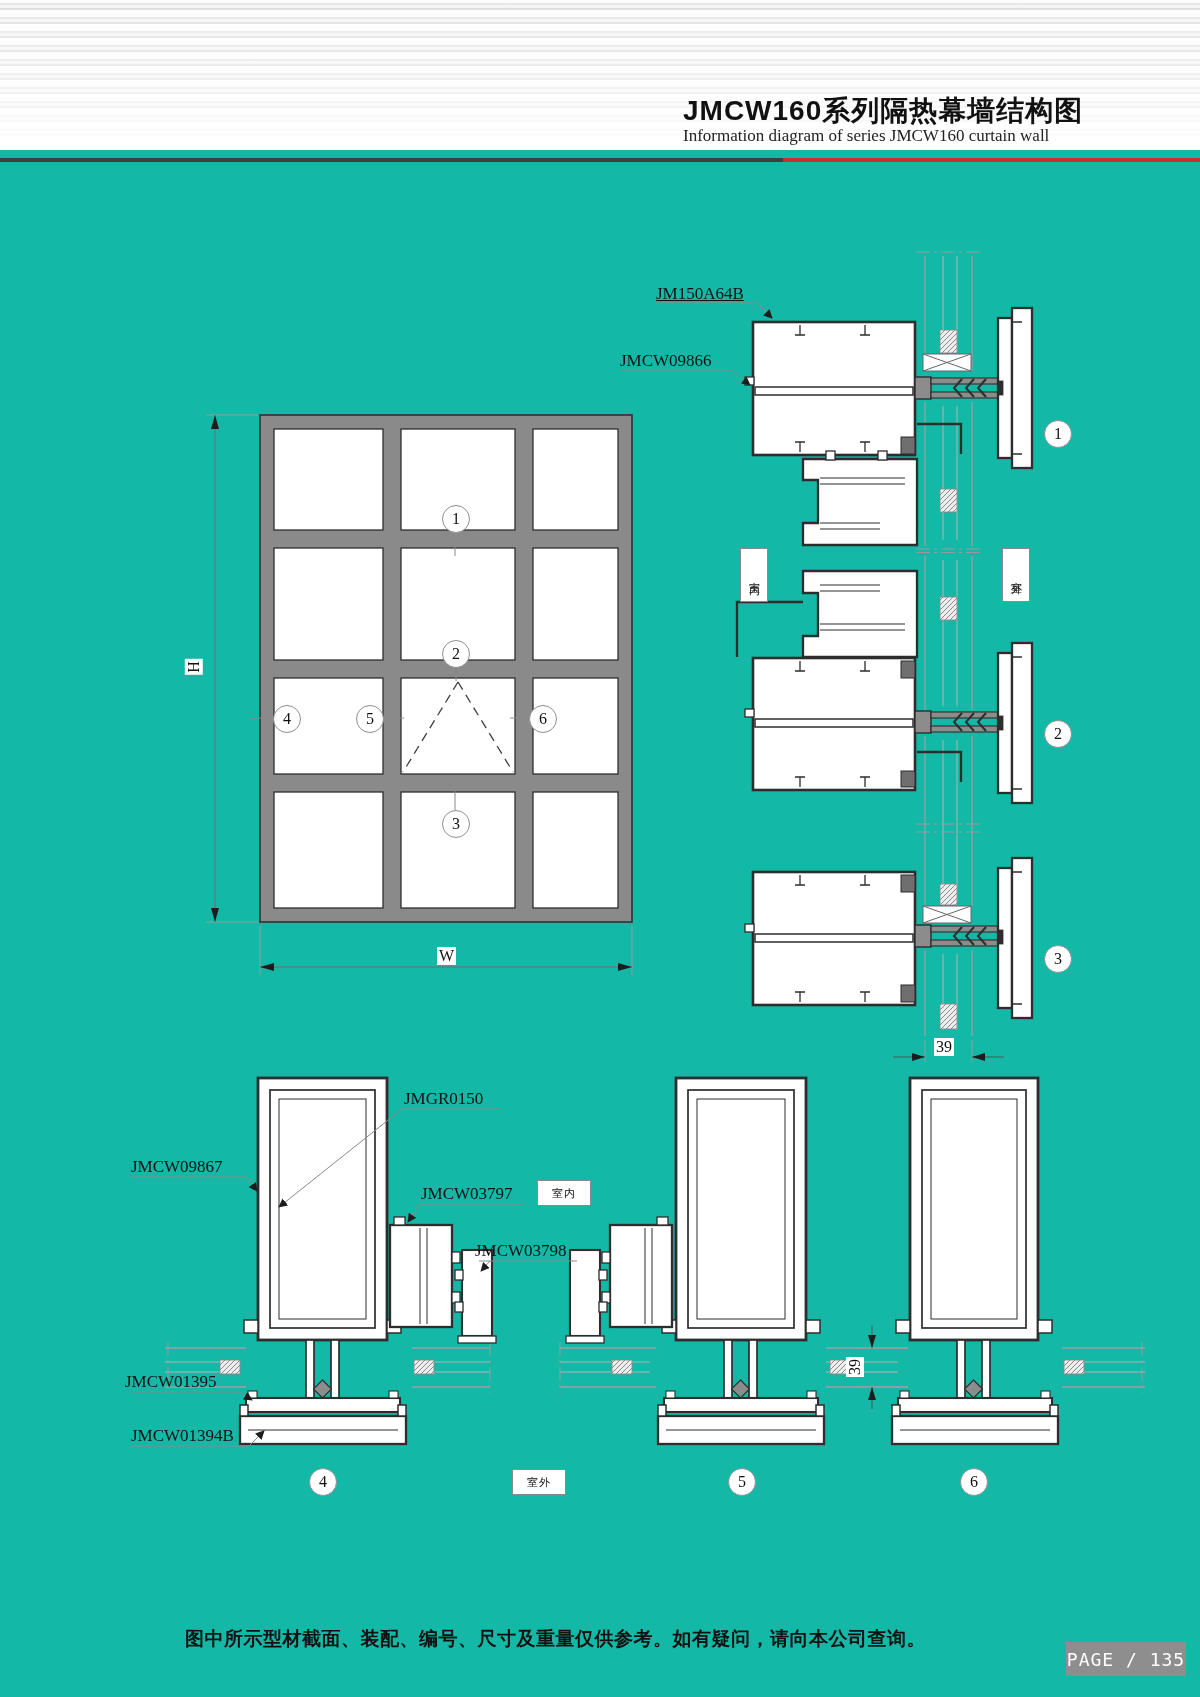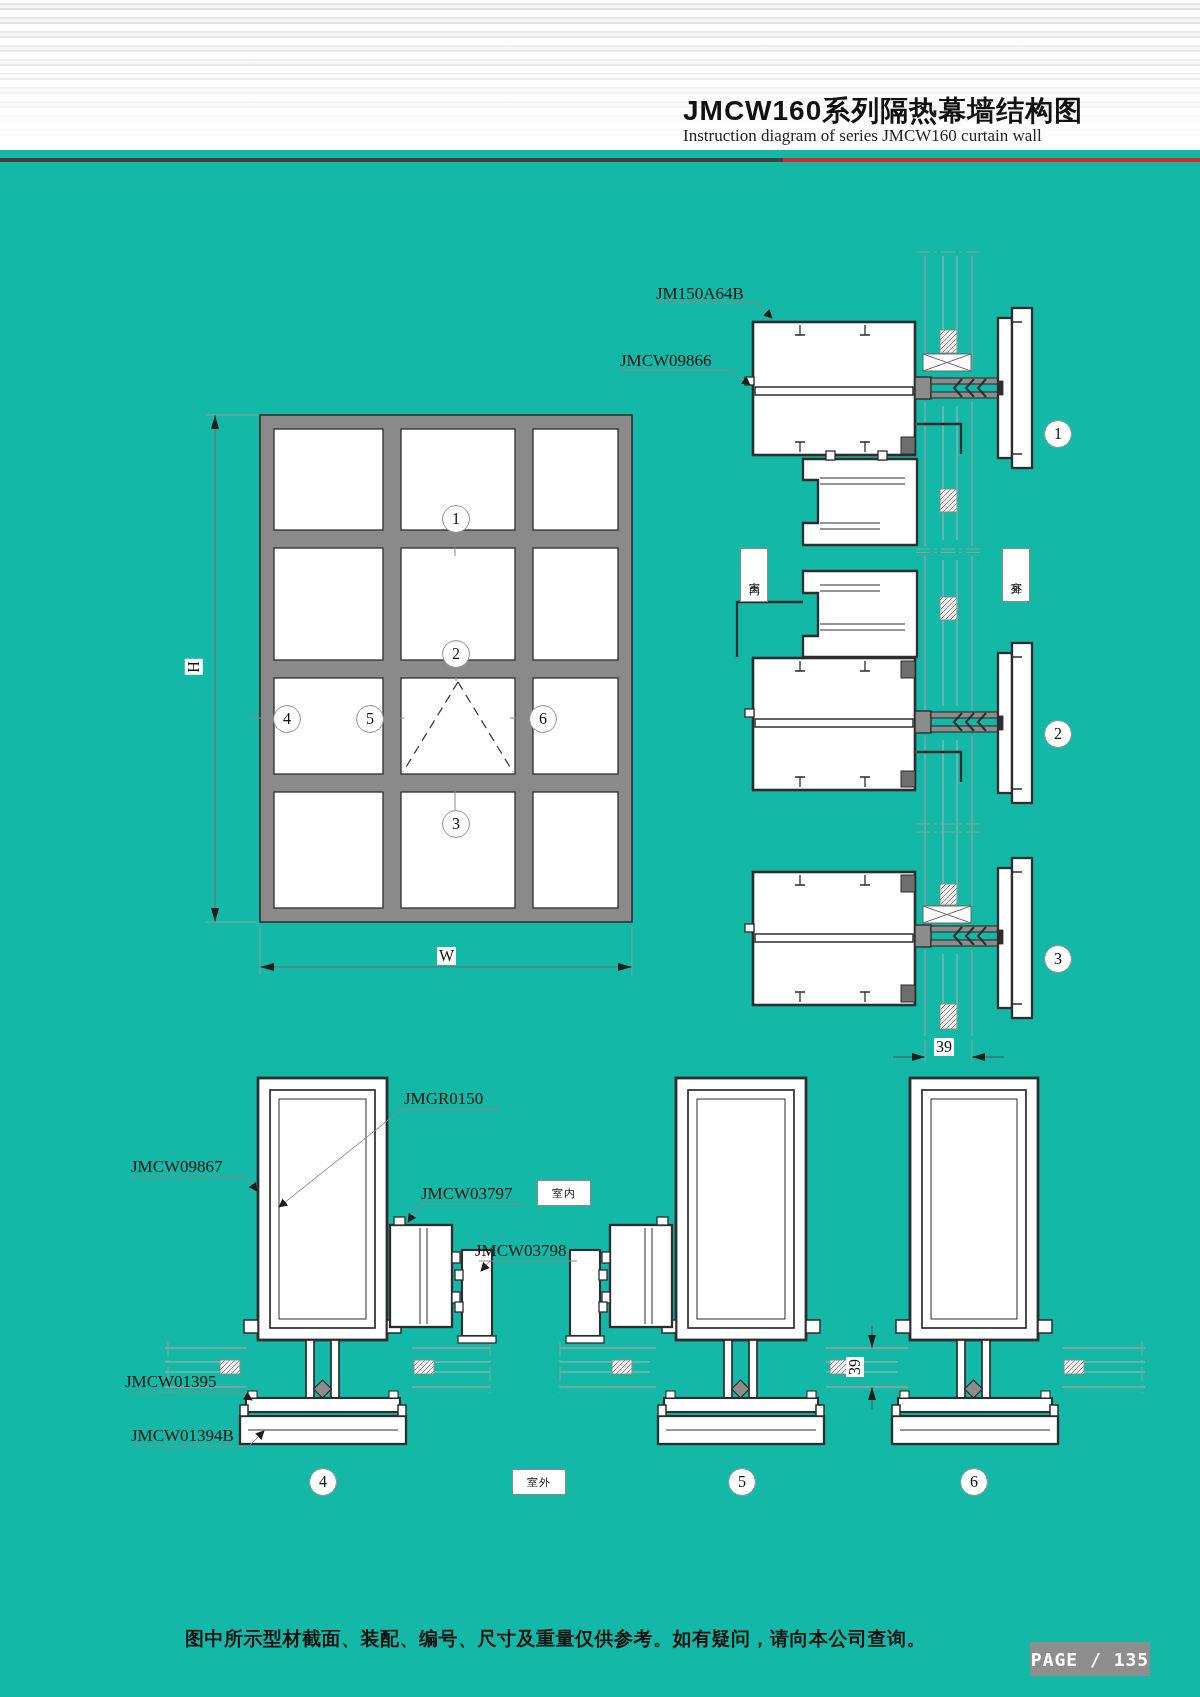--- a/index.html
+++ b/index.html
@@ -22,33 +22,33 @@
   .roombox{position:absolute;border:1.2px solid #8a8a8a;background:#fff;color:#111;
     font-family:"Liberation Sans",sans-serif;font-size:11px;display:flex;align-items:center;justify-content:center;}
   .roombox.vert{width:26px;height:52px;writing-mode:vertical-rl;text-orientation:upright;letter-spacing:2px;}
   .roombox.horiz{width:52px;height:24px;letter-spacing:1px;}
   .dimtext{position:absolute;font-size:16px;color:#111;background:#fff;padding:0 2px;white-space:nowrap;}
   .rot{transform:rotate(-90deg);transform-origin:center center;}
   
   .foot-zh{position:absolute;left:185px;top:1626px;font-family:"Liberation Sans",sans-serif;
     font-size:19px;font-weight:600;color:#111;letter-spacing:.5px;white-space:nowrap;}
   .foot-en{position:absolute;left:185px;top:1653px;font-size:17.5px;color:#111;white-space:nowrap;}
-  .page-badge{position:absolute;left:1030px;top:1642px;width:120px;height:34px;background:#8e8e8e;
-    color:#fff;font-family:"DejaVu Sans Mono",monospace;font-weight:bold;font-size:18px;
+  .page-badge{position:absolute;left:1066px;top:1642px;width:120px;height:34px;background:#8e8e8e;
+    color:#fff;font-family:"DejaVu Sans Mono",monospace;font-weight:normal;font-size:18px;
     display:flex;align-items:center;justify-content:center;letter-spacing:1px;}
   svg{position:absolute;left:0;top:0;}
 </style>
 </head>
 <body>
 
 <div class="page">
 
   <div class="stripes"></div>
   <div class="title-zh">JMCW160系列隔热幕墙结构图</div>
-  <div class="title-en">Instruction diagram of series JMCW160 curtain wall</div>
+  <div class="title-en">Information diagram of series JMCW160 curtain wall</div>
   <div class="rule-dark"></div>
   <div class="rule-red"></div>
 
   <svg width="1200" height="1697" viewBox="0 0 1200 1697">
     <defs>
       <pattern id="hatch" width="5" height="5" patternUnits="userSpaceOnUse">
         <rect width="5" height="5" fill="#ededed"></rect>
         <path d="M0 5 L5 0 M-1 1 L1 -1 M4 6 L6 4" stroke="#8a8a8a" stroke-width="1"></path>
       </pattern>
       <marker id="ah" viewBox="0 0 10 10" refX="9" refY="5" markerWidth="9" markerHeight="9" orient="auto">
@@ -339,21 +339,21 @@
   <div class="callout" style="left:960px;top:1468px;">6</div>
 
   <div class="roombox vert" style="left:740px;top:548px;">室内</div>
   <div class="roombox vert" style="left:1002px;top:548px;">室外</div>
   <div class="roombox horiz" style="left:537px;top:1180px;">室内</div>
   <div class="roombox horiz" style="left:512px;top:1469px;">室外</div>
 
   <div class="dimtext" style="left:934px;top:1038px;">39</div>
   <div class="dimtext rot" style="left:845px;top:1358px;">39</div>
 
-  <div class="plabel" style="left:656px;top:284px;">JM150A64B</div>
+  <div class="plabel" style="left:656px;top:284px;text-decoration:underline;">JM150A64B</div>
   <div class="plabel" style="left:620px;top:351px;">JMCW09866</div>
   <div class="plabel" style="left:404px;top:1089px;">JMGR0150</div>
   <div class="plabel" style="left:131px;top:1157px;text-align:center;">JMCW09867</div>
   <div class="plabel" style="left:421px;top:1184px;font-family:Liberation Serif, serif;">JMCW03797</div>
   <div class="plabel" style="left:475px;top:1241px;">JMCW03798</div>
   <div class="plabel" style="left:125px;top:1372px;">JMCW01395</div>
   <div class="plabel" style="left:131px;top:1426px;">JMCW01394B</div>
 
   <div class="foot-zh">图中所示型材截面、装配、编号、尺寸及重量仅供参考。如有疑问，请向本公司查询。</div>
   <div class="page-badge">PAGE / 135</div>

